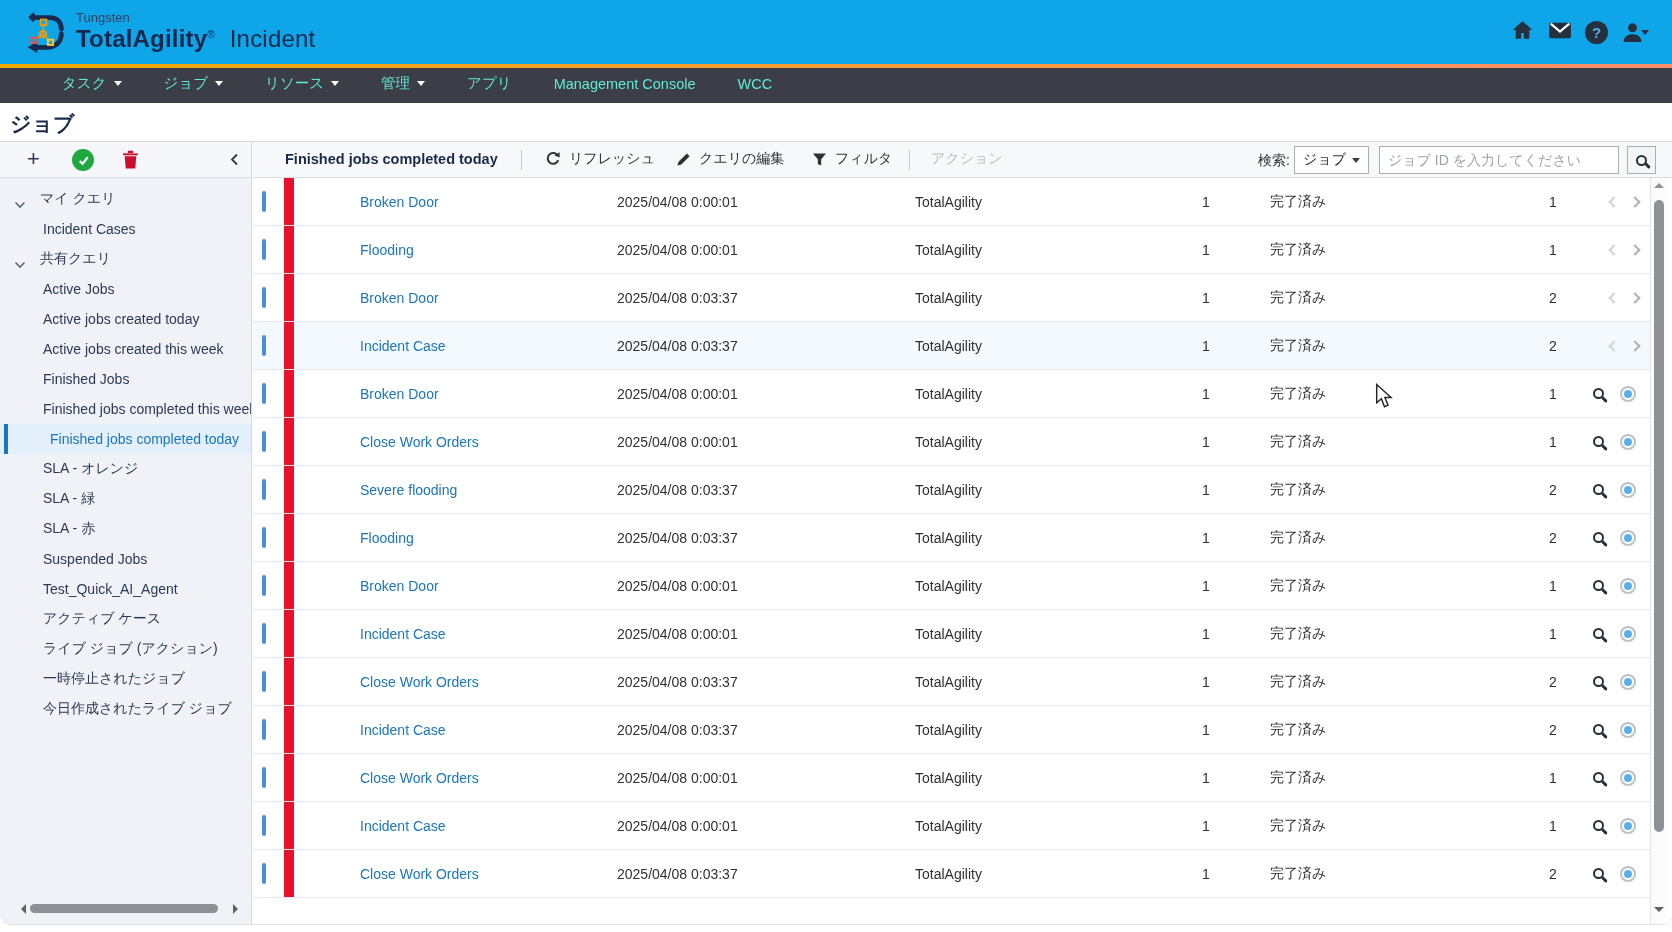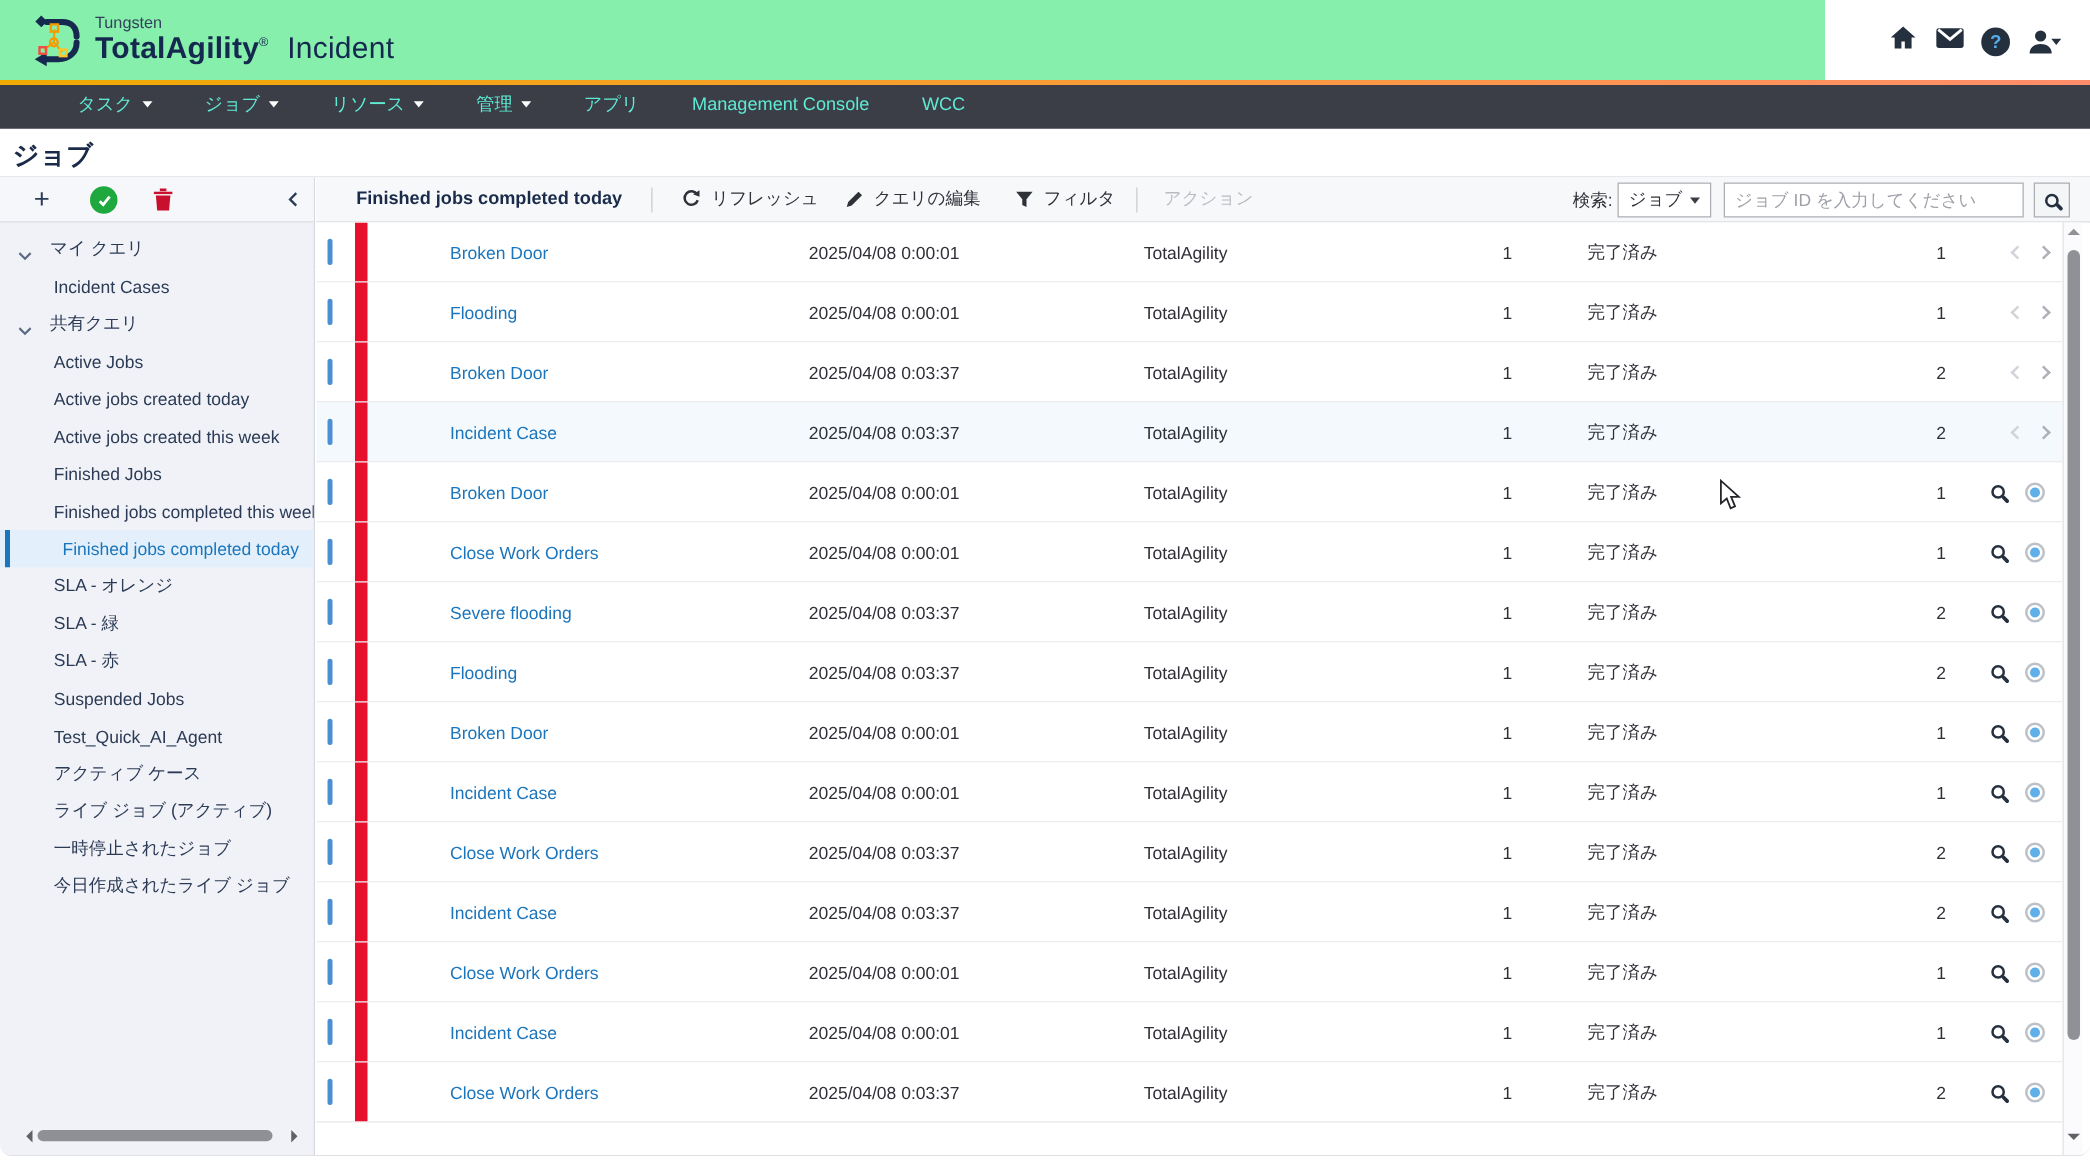--- a/index.html
+++ b/index.html
@@ -3,21 +3,21 @@
 <meta charset="utf-8">
 <style>
   * { margin:0; padding:0; box-sizing:border-box; }
   html,body { background:#fff; }
   #app {
     position:relative; width:1672px; height:932px; overflow:hidden;
     font-family:"Liberation Sans","DejaVu Sans",sans-serif;
     color:#2E3138; background:#fff;
   }
   
-  .app-header { position:absolute; top:0; left:0; width:1460px; height:64px; background:#86efac; }
+  .app-header { position:absolute; top:0; left:0; width:1672px; height:64px; background:#0ea5e9; }
   .logo { position:absolute; left:22px; top:9px; }
   .brand { position:absolute; left:76px; top:10px; }
   .brand-small { font-size:13px; color:#33415C; display:block; }
   .brand-line { margin-top:2px; font-size:24px; color:#15294F; letter-spacing:.2px; }
   .brand-name { font-weight:bold; }
   .brand-reg { font-size:10px; vertical-align:super; }
   .brand-suffix { font-weight:400; margin-left:8px; }
   .hicons { position:absolute; top:18px; left:1510px; display:flex; align-items:center; gap:12px; }
   .help-badge { width:23px; height:23px; border-radius:50%; background:#25303F; color:#56ABEA;
     font-weight:bold; font-size:15px; display:flex; align-items:center; justify-content:center; }
@@ -65,21 +65,21 @@
   .scope-select .caret { border-top-color:#3A3D45; position:absolute; right:8px; }
   .search-input { position:absolute; left:1126px; top:4px; width:240px; height:28px; border:1px solid #ABADB3; background:#fff; font-size:14px; padding:0 8px; font-family:inherit; color:#2E3138; }
   .search-input::placeholder { color:#9FA1A8; }
   .search-btn { position:absolute; left:1374px; top:4px; width:29px; height:28px; border:1px solid #ABADB3; background:#F4F5F7; display:flex; align-items:center; justify-content:center; cursor:pointer; }
   
   .thead { position:relative; height:36px; background:#fff; border-bottom:1px solid #C6C7CC; width:calc(100% - 22px); }
   .th { position:absolute; top:10px; font-size:14px; font-weight:bold; color:#23252E; white-space:nowrap; }
   .rows { position:absolute; top:36px; left:0; right:22px; bottom:0; overflow:hidden; }
   .trow { position:relative; height:48px; background:#fff; border-bottom:1px solid #E7E7EB; }
   .trow.hover { background:#F4F9FD; }
-  .cell { position:absolute; top:50%; transform:translateY(-50%); font-size:14px; color:#2F2F38; white-space:nowrap; }  .col-process { left:107px; } .col-due { left:394px; } .col-creator { left:662px; }
+  .cell { position:absolute; top:50%; transform:translateY(-50%); font-size:14px; color:#2F2F38; white-space:nowrap; }  .col-process { left:107px; } .col-due { left:364px; } .col-creator { left:662px; }
   .col-priority { left:949px; } .col-status { left:1017px; } .col-p { left:1296px; } .col-a { left:1347px; }
   .v-process { color:#1B75BC; cursor:pointer; }
   .sla { position:absolute; left:31px; top:0; bottom:0; width:10px; background:#E8112D; }
   .cb { width:16px; height:16px; border:2px solid #4A8FD4; border-radius:4px; background:#fff; }
   .cb-wrap { position:absolute; left:9px; top:50%; transform:translateY(-50%); }
   .thead .cb-wrap { top:18px; }
   .chev { display:inline-block; width:8px; height:8px; border-left:2px solid #AEB1B8; border-bottom:2px solid #AEB1B8; }
   .chev.l { transform:rotate(45deg); border-color:#D2D4D9; }
   .chev.r { transform:rotate(225deg); }
   .act-pager { position:absolute; left:1357px; top:50%; transform:translateY(-50%); display:flex; gap:13px; align-items:center; }
@@ -246,21 +246,21 @@
           <div class="sb-row">
             <span class="sb-item-label">Suspended Jobs</span>
           </div>
           <div class="sb-row">
             <span class="sb-item-label">Test_Quick_AI_Agent</span>
           </div>
           <div class="sb-row">
             <span class="sb-item-label">アクティブ ケース</span>
           </div>
           <div class="sb-row">
-            <span class="sb-item-label">ライブ ジョブ (アクティブ)</span>
+            <span class="sb-item-label">ライブ ジョブ (アクション)</span>
           </div>
           <div class="sb-row">
             <span class="sb-item-label">一時停止されたジョブ</span>
           </div>
           <div class="sb-row">
             <span class="sb-item-label">今日作成されたライブ ジョブ</span>
           </div>
         </div>
       <div class="sb-hscroll">
         <span class="harrow left"></span>

